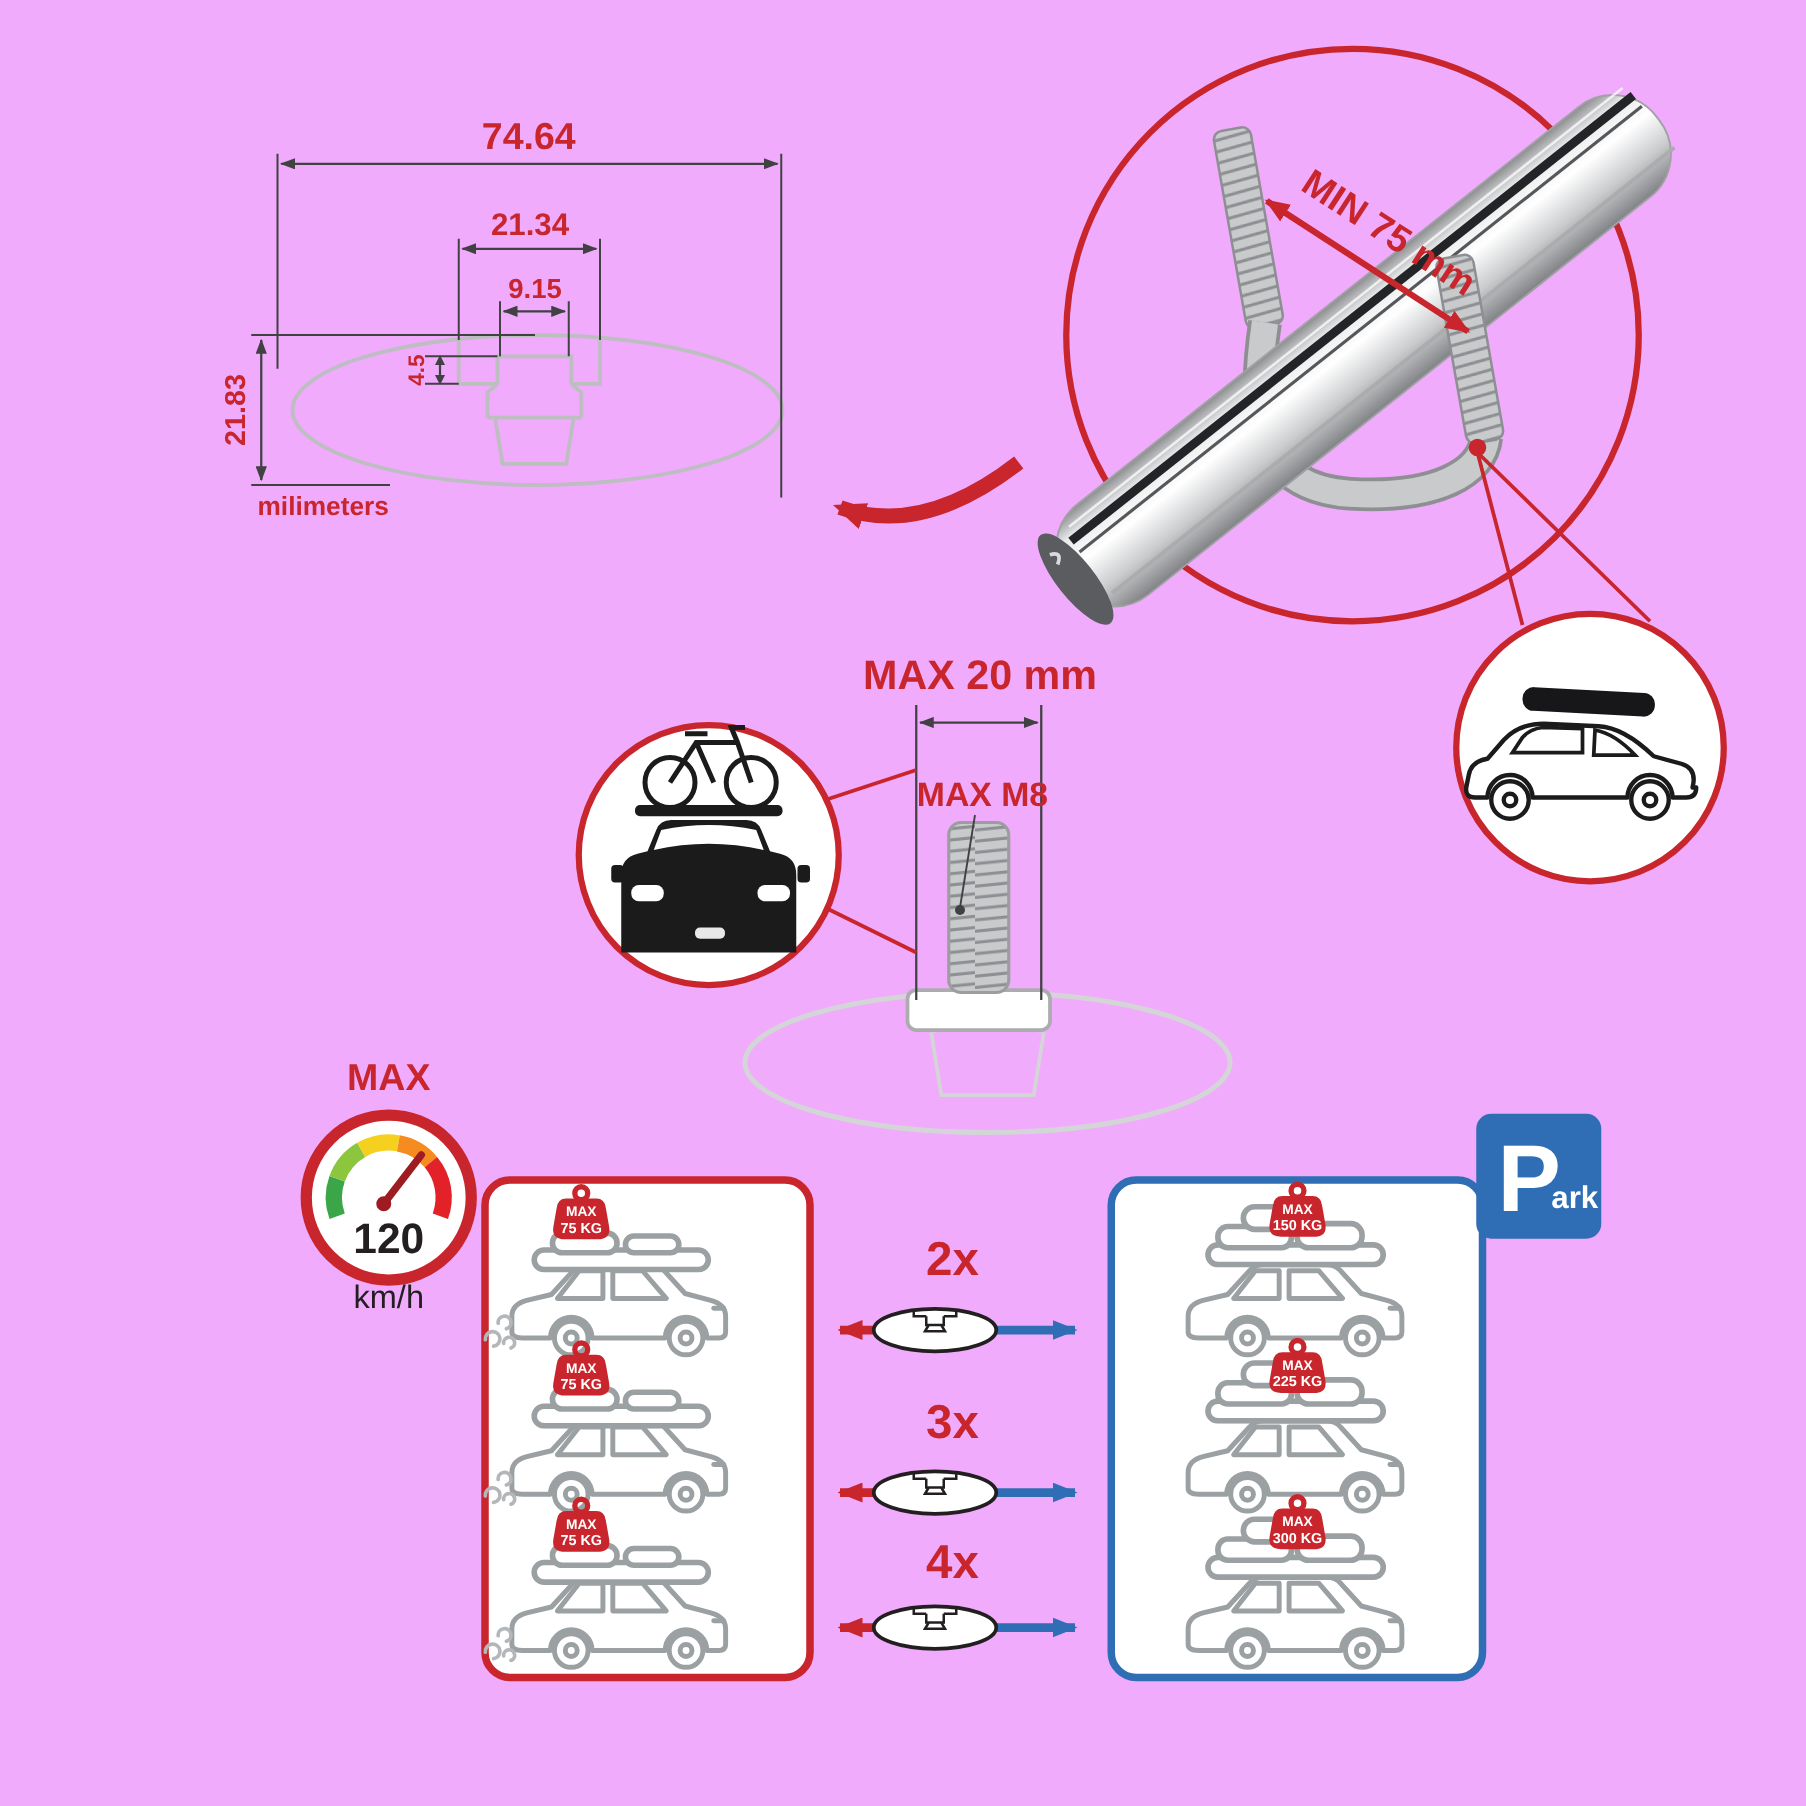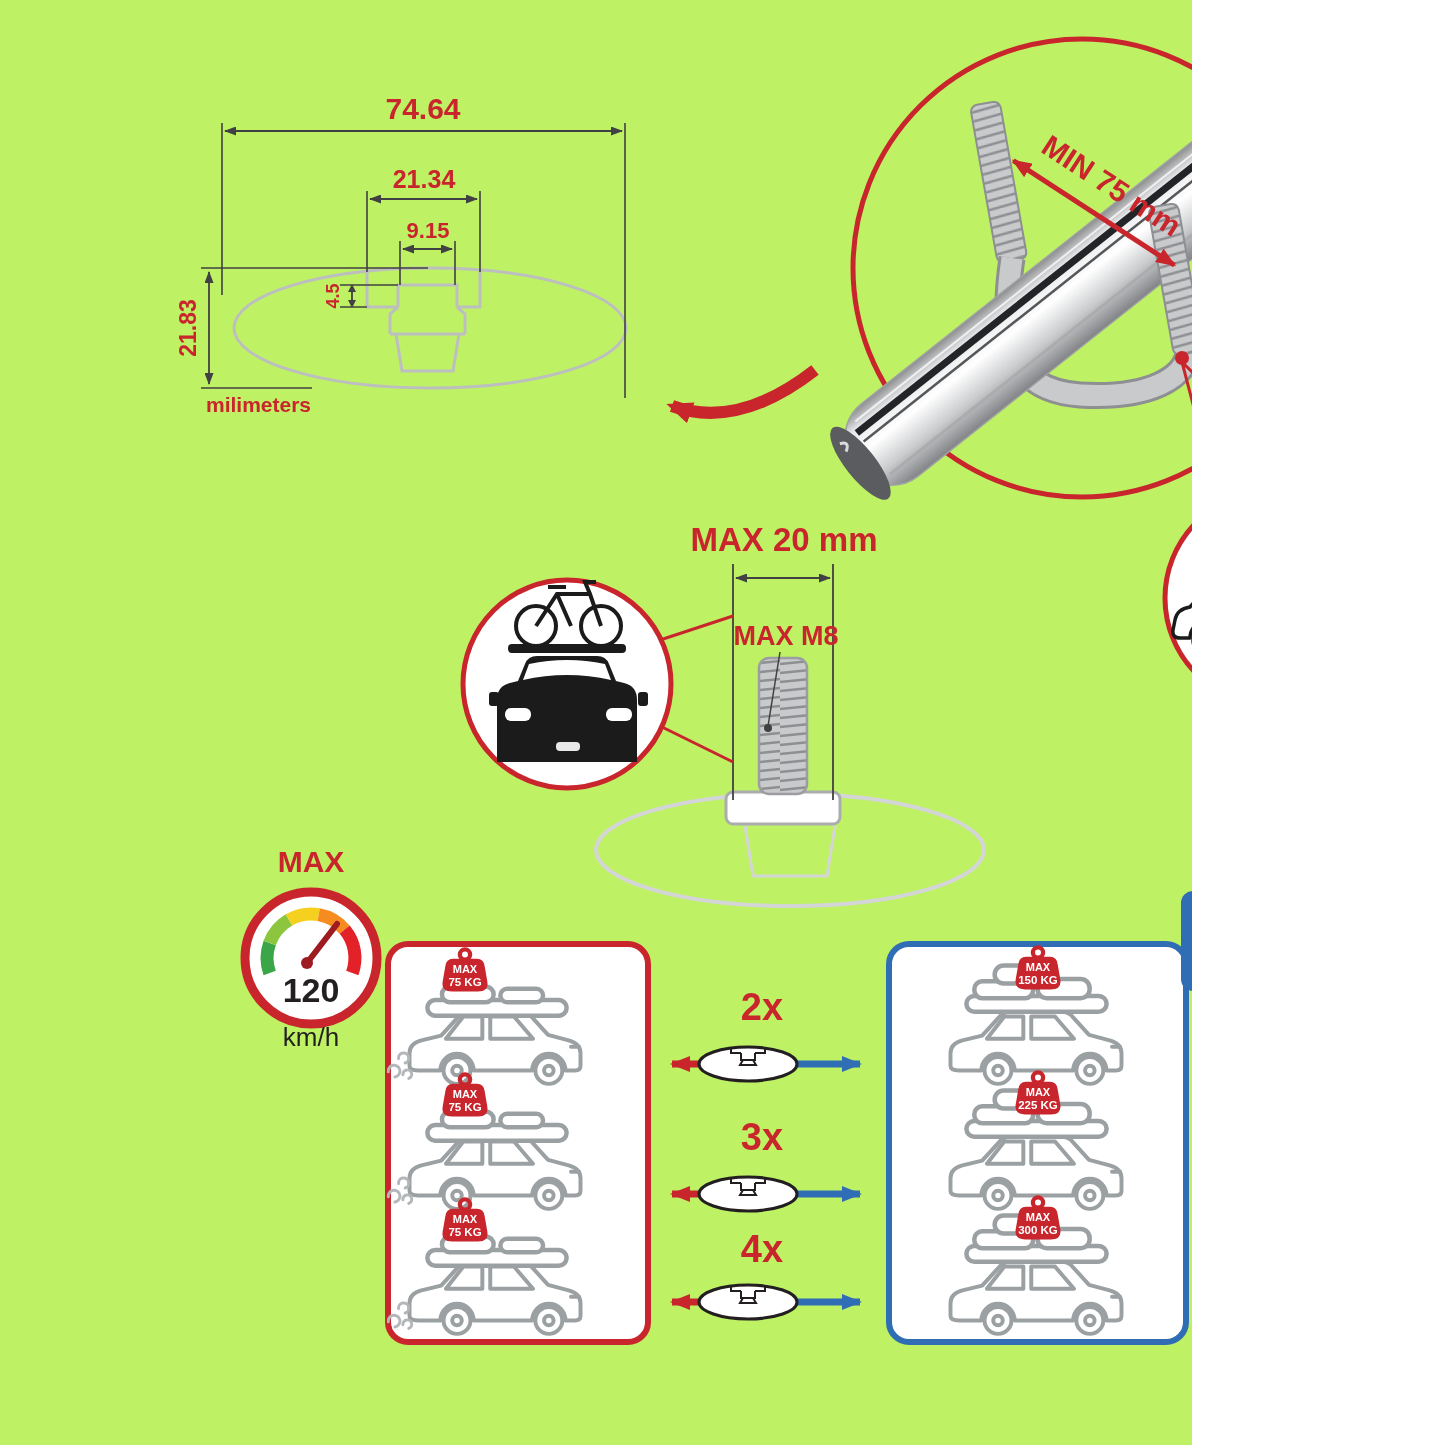--- a/index.html
+++ b/index.html
@@ -1,16 +1,16 @@
 <!DOCTYPE html>
 <html><head>
 <meta charset="utf-8">
 <style>
   html,body{margin:0;padding:0;background:#fff;}
-  .stage{position:relative;width:1192px;height:1445px;background:#bef264;overflow:hidden;}
+  .stage{position:relative;width:1445px;height:1445px;background:#f0abfc;overflow:hidden;}
   svg text{font-family:"Liberation Sans","DejaVu Sans",sans-serif;}
   .mid{text-anchor:middle;}
   .red{fill:#c9252c;}
   .wh{fill:#ffffff;}
   .dk{fill:#231f20;}
   .bold{font-weight:bold;}
 </style>
 </head>
 <body>
 

